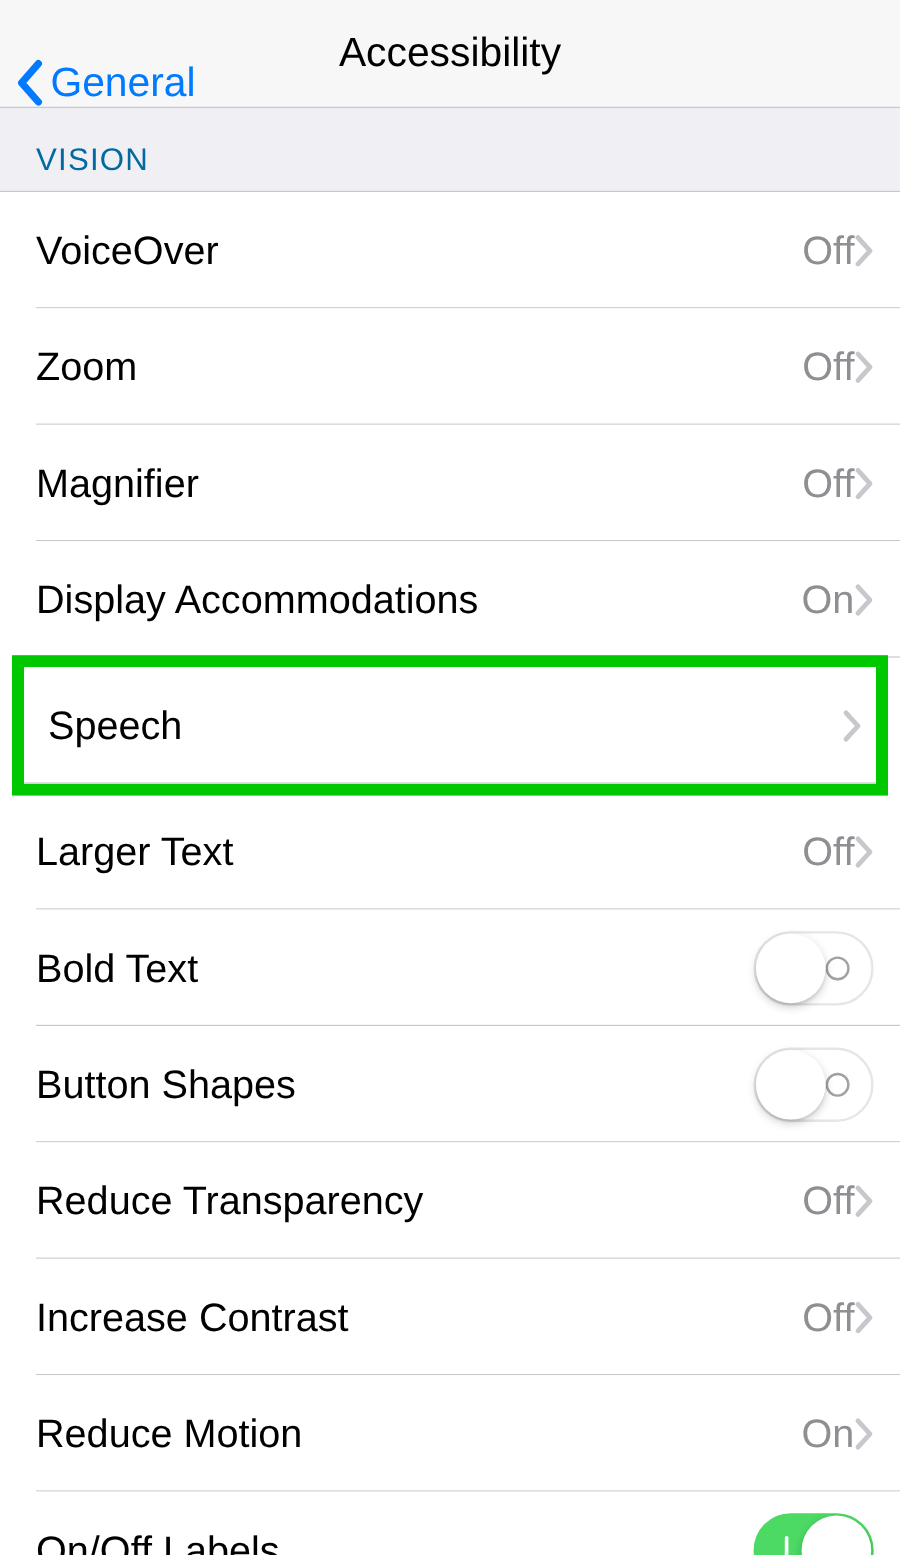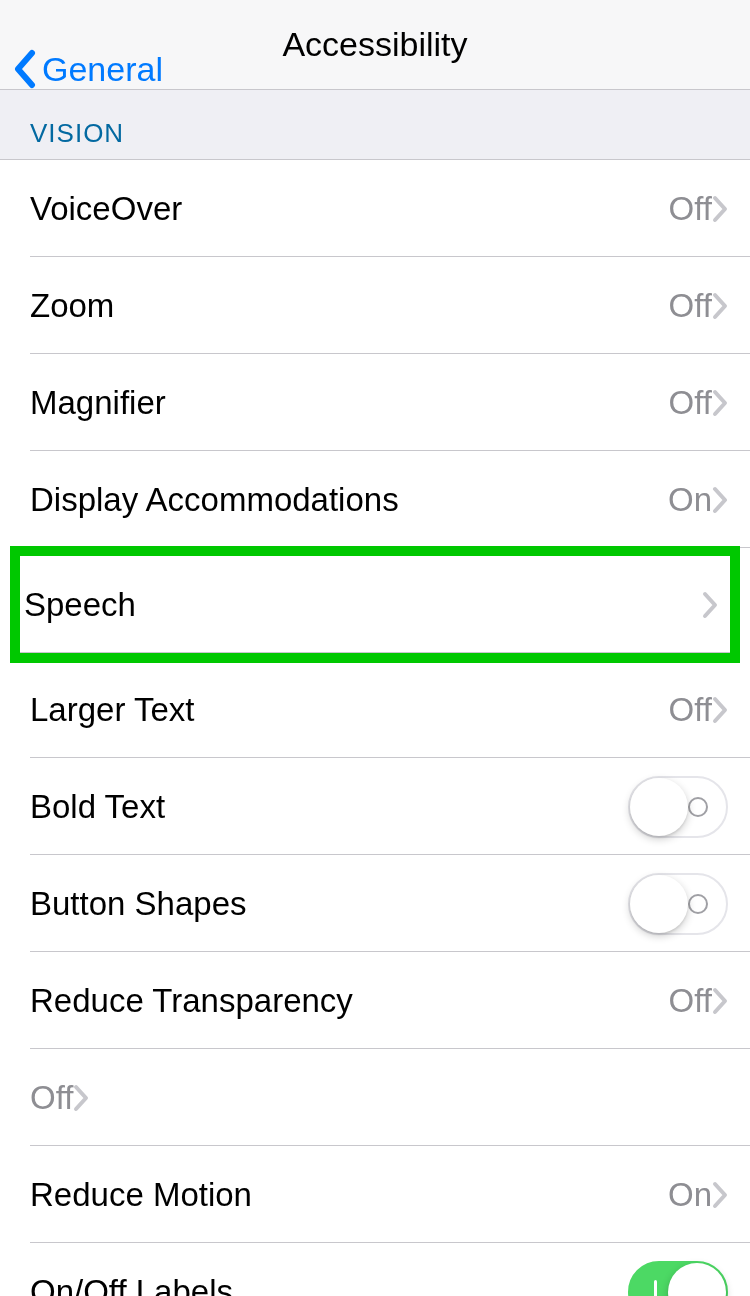--- a/index.html
+++ b/index.html
@@ -124,21 +124,21 @@
       left: 24px;
       top: 50%;
       transform: translateY(-50%);
     }
     .highlight-wrap {
       border: 10px solid #00c800;
       margin: -2px 10px -2px 10px;
       position: relative;
       z-index: 2;
     }
-    .highlight-wrap .row { padding-left: 4px; padding-right: 12px; }
+    .highlight-wrap .row { padding-left: 20px; padding-right: 12px; }
     .highlight-wrap .row::after { left: 0; }
   </style>
 </head>
 <body>
 
 <div class="nav">
   <div class="nav-back">
     <svg width="24" height="40" viewBox="0 0 24 40">
       <polyline points="20,4 6,20 20,36" fill="none" stroke="#007aff" stroke-width="6" stroke-linecap="round" stroke-linejoin="round"></polyline>
     </svg>
@@ -218,20 +218,21 @@
 
   <div class="row">
     <span class="row-label">Reduce Transparency</span>
     <span class="row-status">Off</span>
     <svg class="chevron" width="16" height="28" viewBox="0 0 16 28">
         <polyline points="3,3 13,14 3,25" fill="none" stroke="#c7c7cc" stroke-width="4" stroke-linecap="round" stroke-linejoin="round"></polyline>
       </svg>
   </div>
 
   <div class="row">
+    <span class="row-label">Increase Contrast</span>
     <span class="row-status">Off</span>
     <svg class="chevron" width="16" height="28" viewBox="0 0 16 28">
         <polyline points="3,3 13,14 3,25" fill="none" stroke="#c7c7cc" stroke-width="4" stroke-linecap="round" stroke-linejoin="round"></polyline>
       </svg>
   </div>
 
   <div class="row">
     <span class="row-label">Reduce Motion</span>
     <span class="row-status">On</span>
     <svg class="chevron" width="16" height="28" viewBox="0 0 16 28">

